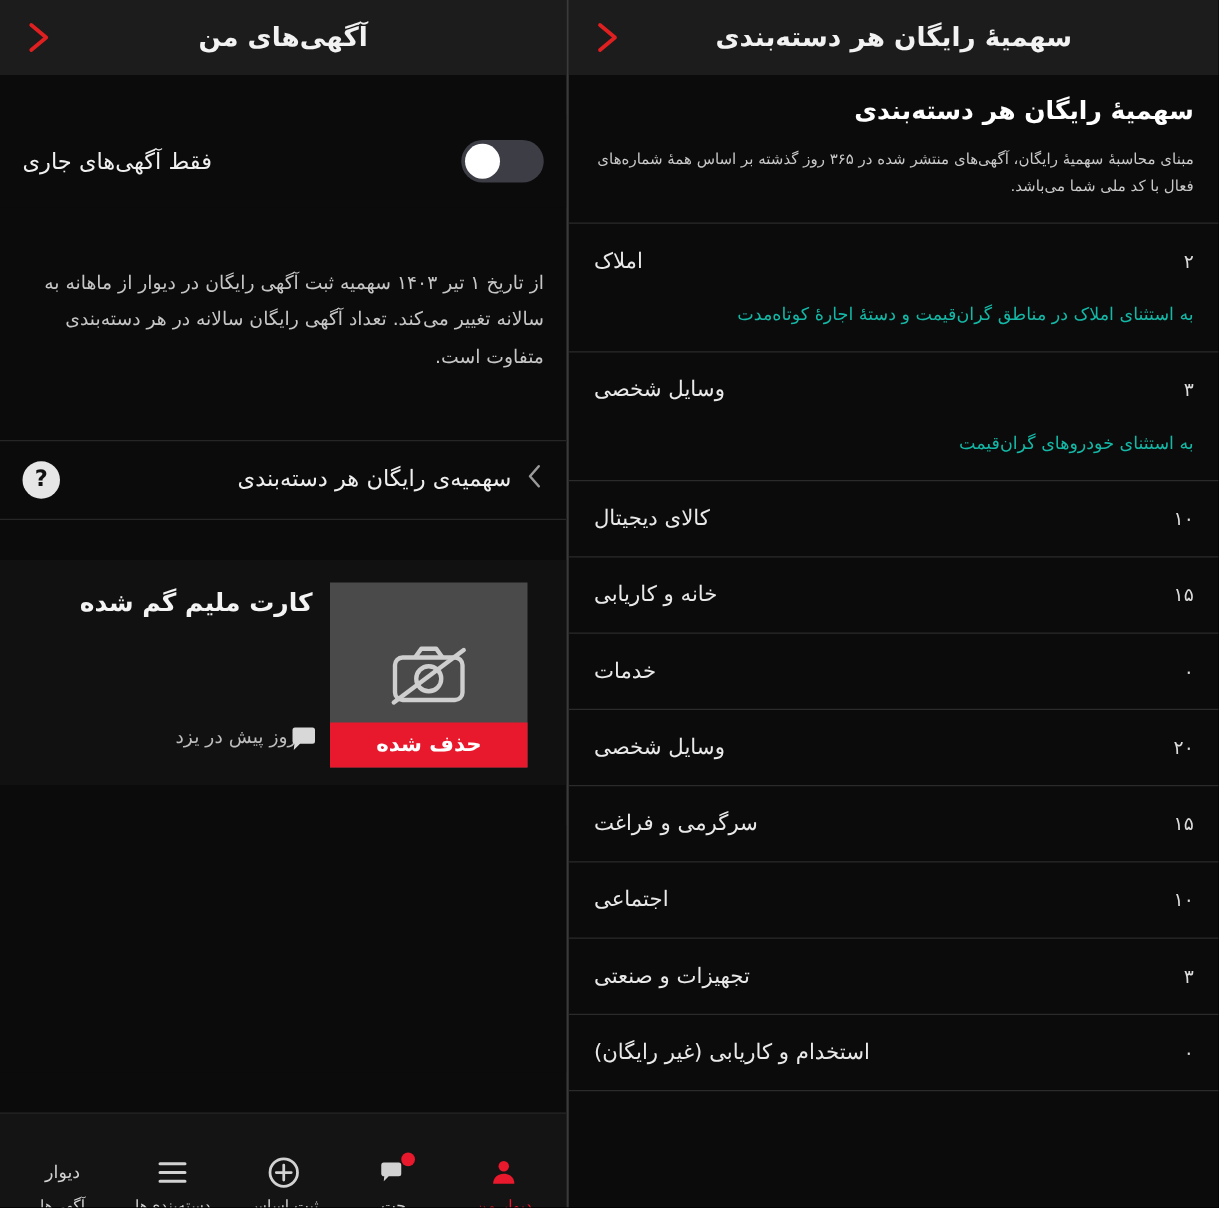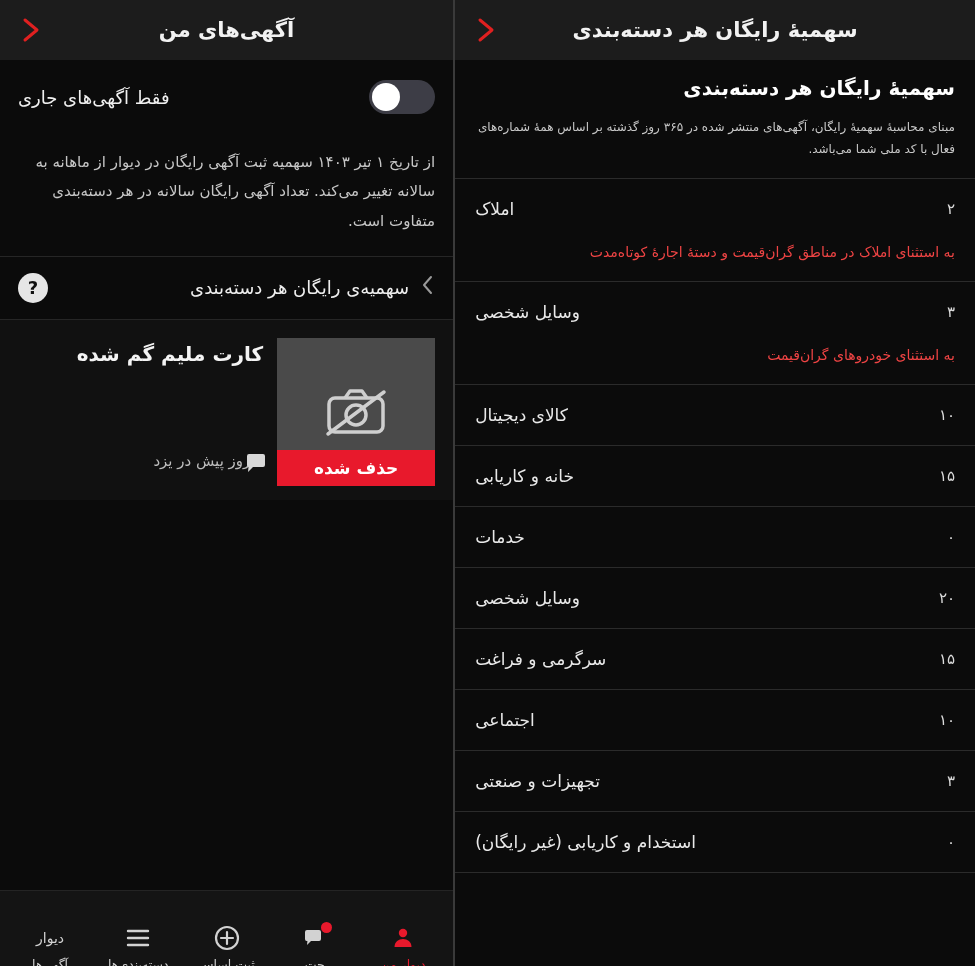--- a/index.html
+++ b/index.html
@@ -22,20 +22,21 @@
     position: relative;
     overflow: hidden;
   }
   .pane-right {
     width: 489px; height: 966px;
     background: #0b0b0b;
     position: relative;
     overflow: hidden;
     display: flex;
     flex-direction: column;
+    gap: 32px;
   }
 
   
   .topbar {
     height: 60px;
     display: flex;
     align-items: center;
     padding: 0 14px;
     background: #1c1c1c;
     justify-content: space-between;
@@ -90,21 +91,21 @@
     text-align: right;
   }
   .row .value {
     color: #dcdcdc;
     font-size: 15px;
     text-align: left;
     direction: rtl;
   }
   .note {
     padding: 0 20px 16px 20px;
-    color: #ef4444;
+    color: #14b8a6;
     font-size: 14px;
     text-align: right;
     line-height: 1.7;
   }
   .note-row { padding-top: 2px; }
 
   
   .toggle-row {
     height: 74px;
     display: flex;
@@ -167,21 +168,21 @@
     text-align: right;
   }
   .q-chev {
     color: #9a9a9a;
     font-size: 20px;
     flex: 0 0 auto;
   }
   .ad-card {
     display: flex;
     flex-direction: row-reverse;
-    padding: 18px 18px 0 18px;
+    padding: 18px 31px 0 18px;
     gap: 14px;
     background: #111111;
     flex: 0 0 auto;
     height: 180px;
   }
   .ad-meta {
     flex: 1;
     display: flex;
     flex-direction: column;
     justify-content: space-between;

